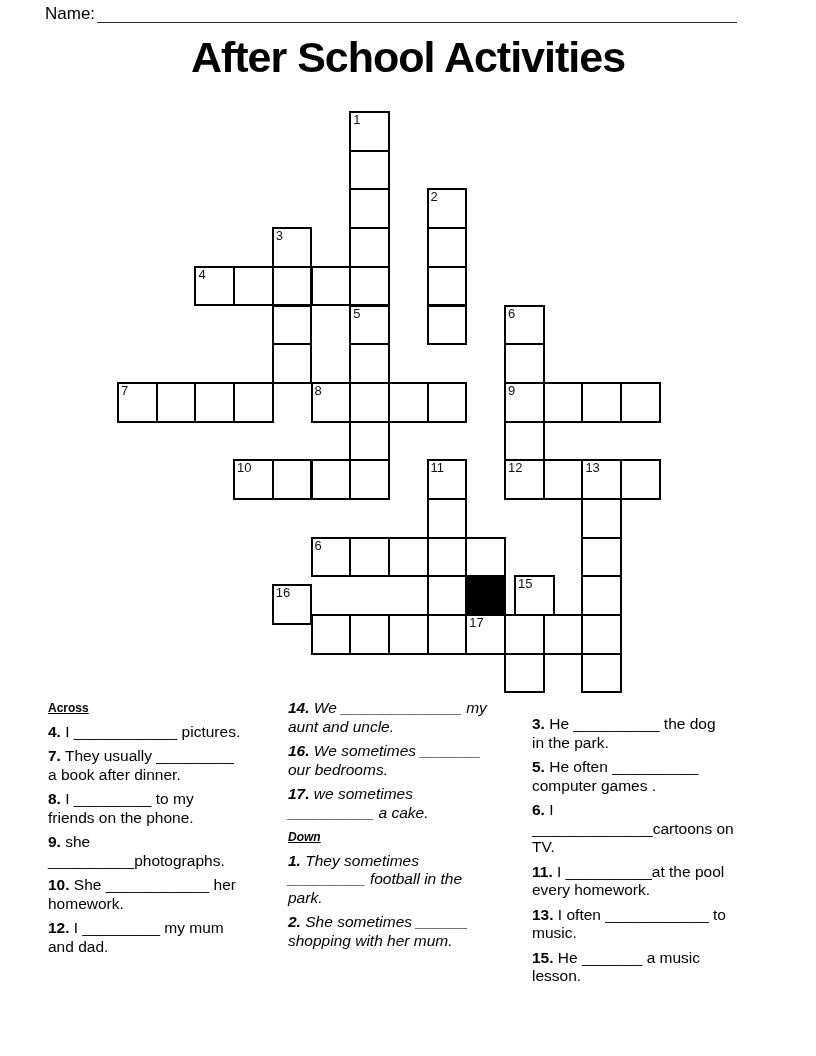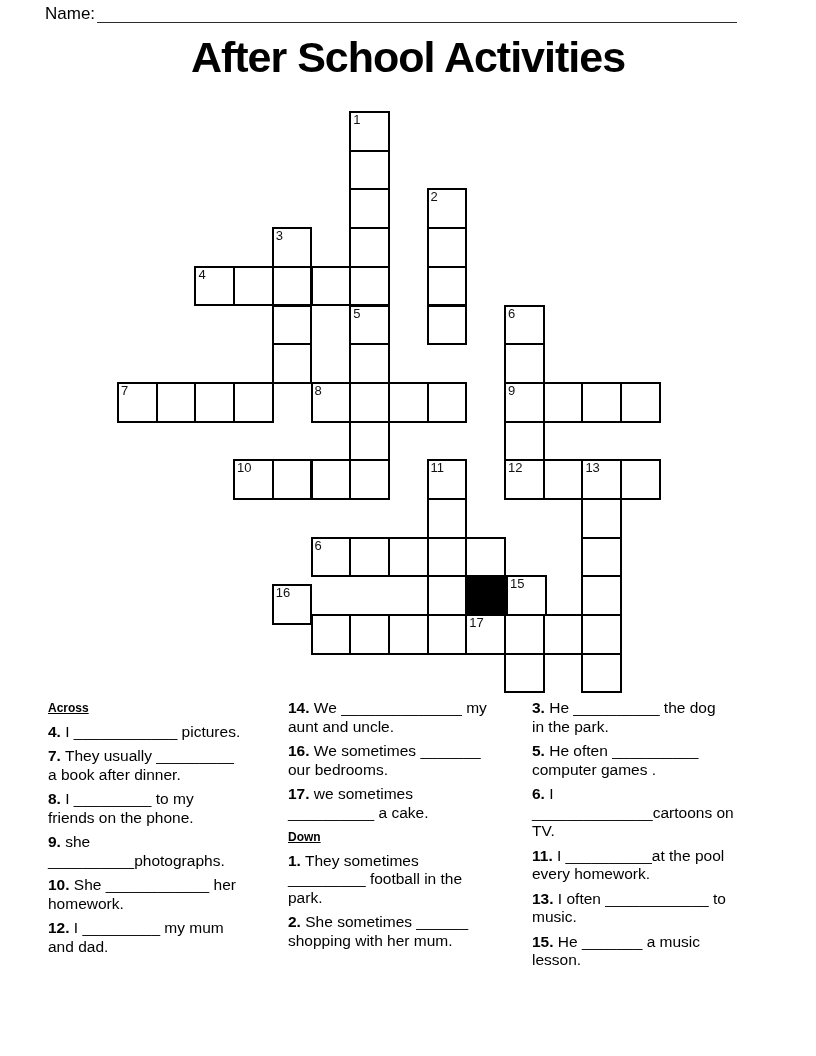--- a/index.html
+++ b/index.html
@@ -42,22 +42,22 @@
     position:absolute;left:2px;top:0px;
     font-size:13px;line-height:14px;color:#111;
   }
 
   
   .clue-col{
     position:absolute;top:699px;
     font-size:15.5px;line-height:18.5px;color:#000;
   }
   #clue-col-1{left:48px;width:222px;}
-  #clue-col-2{left:288px;width:228px;}
-  #clue-col-3{left:532px;width:240px;}
+  #clue-col-2{left:288px;width:228px;font-style:italic;}
+  #clue-col-3{left:532px;width:240px;margin-top:16px;}
   .clue-heading{
     font-size:12px;font-weight:bold;
     text-decoration:underline;
     margin:0 0 5px 0;
   }
   .clue{margin:0 0 6px 0;}
   .clue .cno{font-weight:bold;}
   .clue .ctext{white-space:pre-line;}
 </style>
 </head>
@@ -143,21 +143,21 @@
     <div class="cell" style="left: 193.5px; top: 425.7px;">
       <span class="cnum">6</span>
     </div>
     <div class="cell" style="left: 232.2px; top: 425.7px;"></div>
     <div class="cell" style="left: 270.9px; top: 425.7px;"></div>
     <div class="cell" style="left: 309.6px; top: 425.7px;"></div>
     <div class="cell" style="left: 348.3px; top: 425.7px;"></div>
     <div class="cell" style="left: 464.4px; top: 425.7px;"></div>
     <div class="cell" style="left: 309.6px; top: 464.4px;"></div>
     <div class="cell black" style="left: 348.3px; top: 464.4px;"></div>
-    <div class="cell" style="left: 389px; top: 464.4px;">
+    <div class="cell" style="left: 397px; top: 464.4px;">
       <span class="cnum">15</span>
     </div>
     <div class="cell" style="left: 464.4px; top: 464.4px;"></div>
     <div class="cell" style="left: 154.8px; top: 473px;">
       <span class="cnum">16</span>
     </div>
     <div class="cell" style="left: 193.5px; top: 503.1px;"></div>
     <div class="cell" style="left: 232.2px; top: 503.1px;"></div>
     <div class="cell" style="left: 270.9px; top: 503.1px;"></div>
     <div class="cell" style="left: 309.6px; top: 503.1px;"></div>

